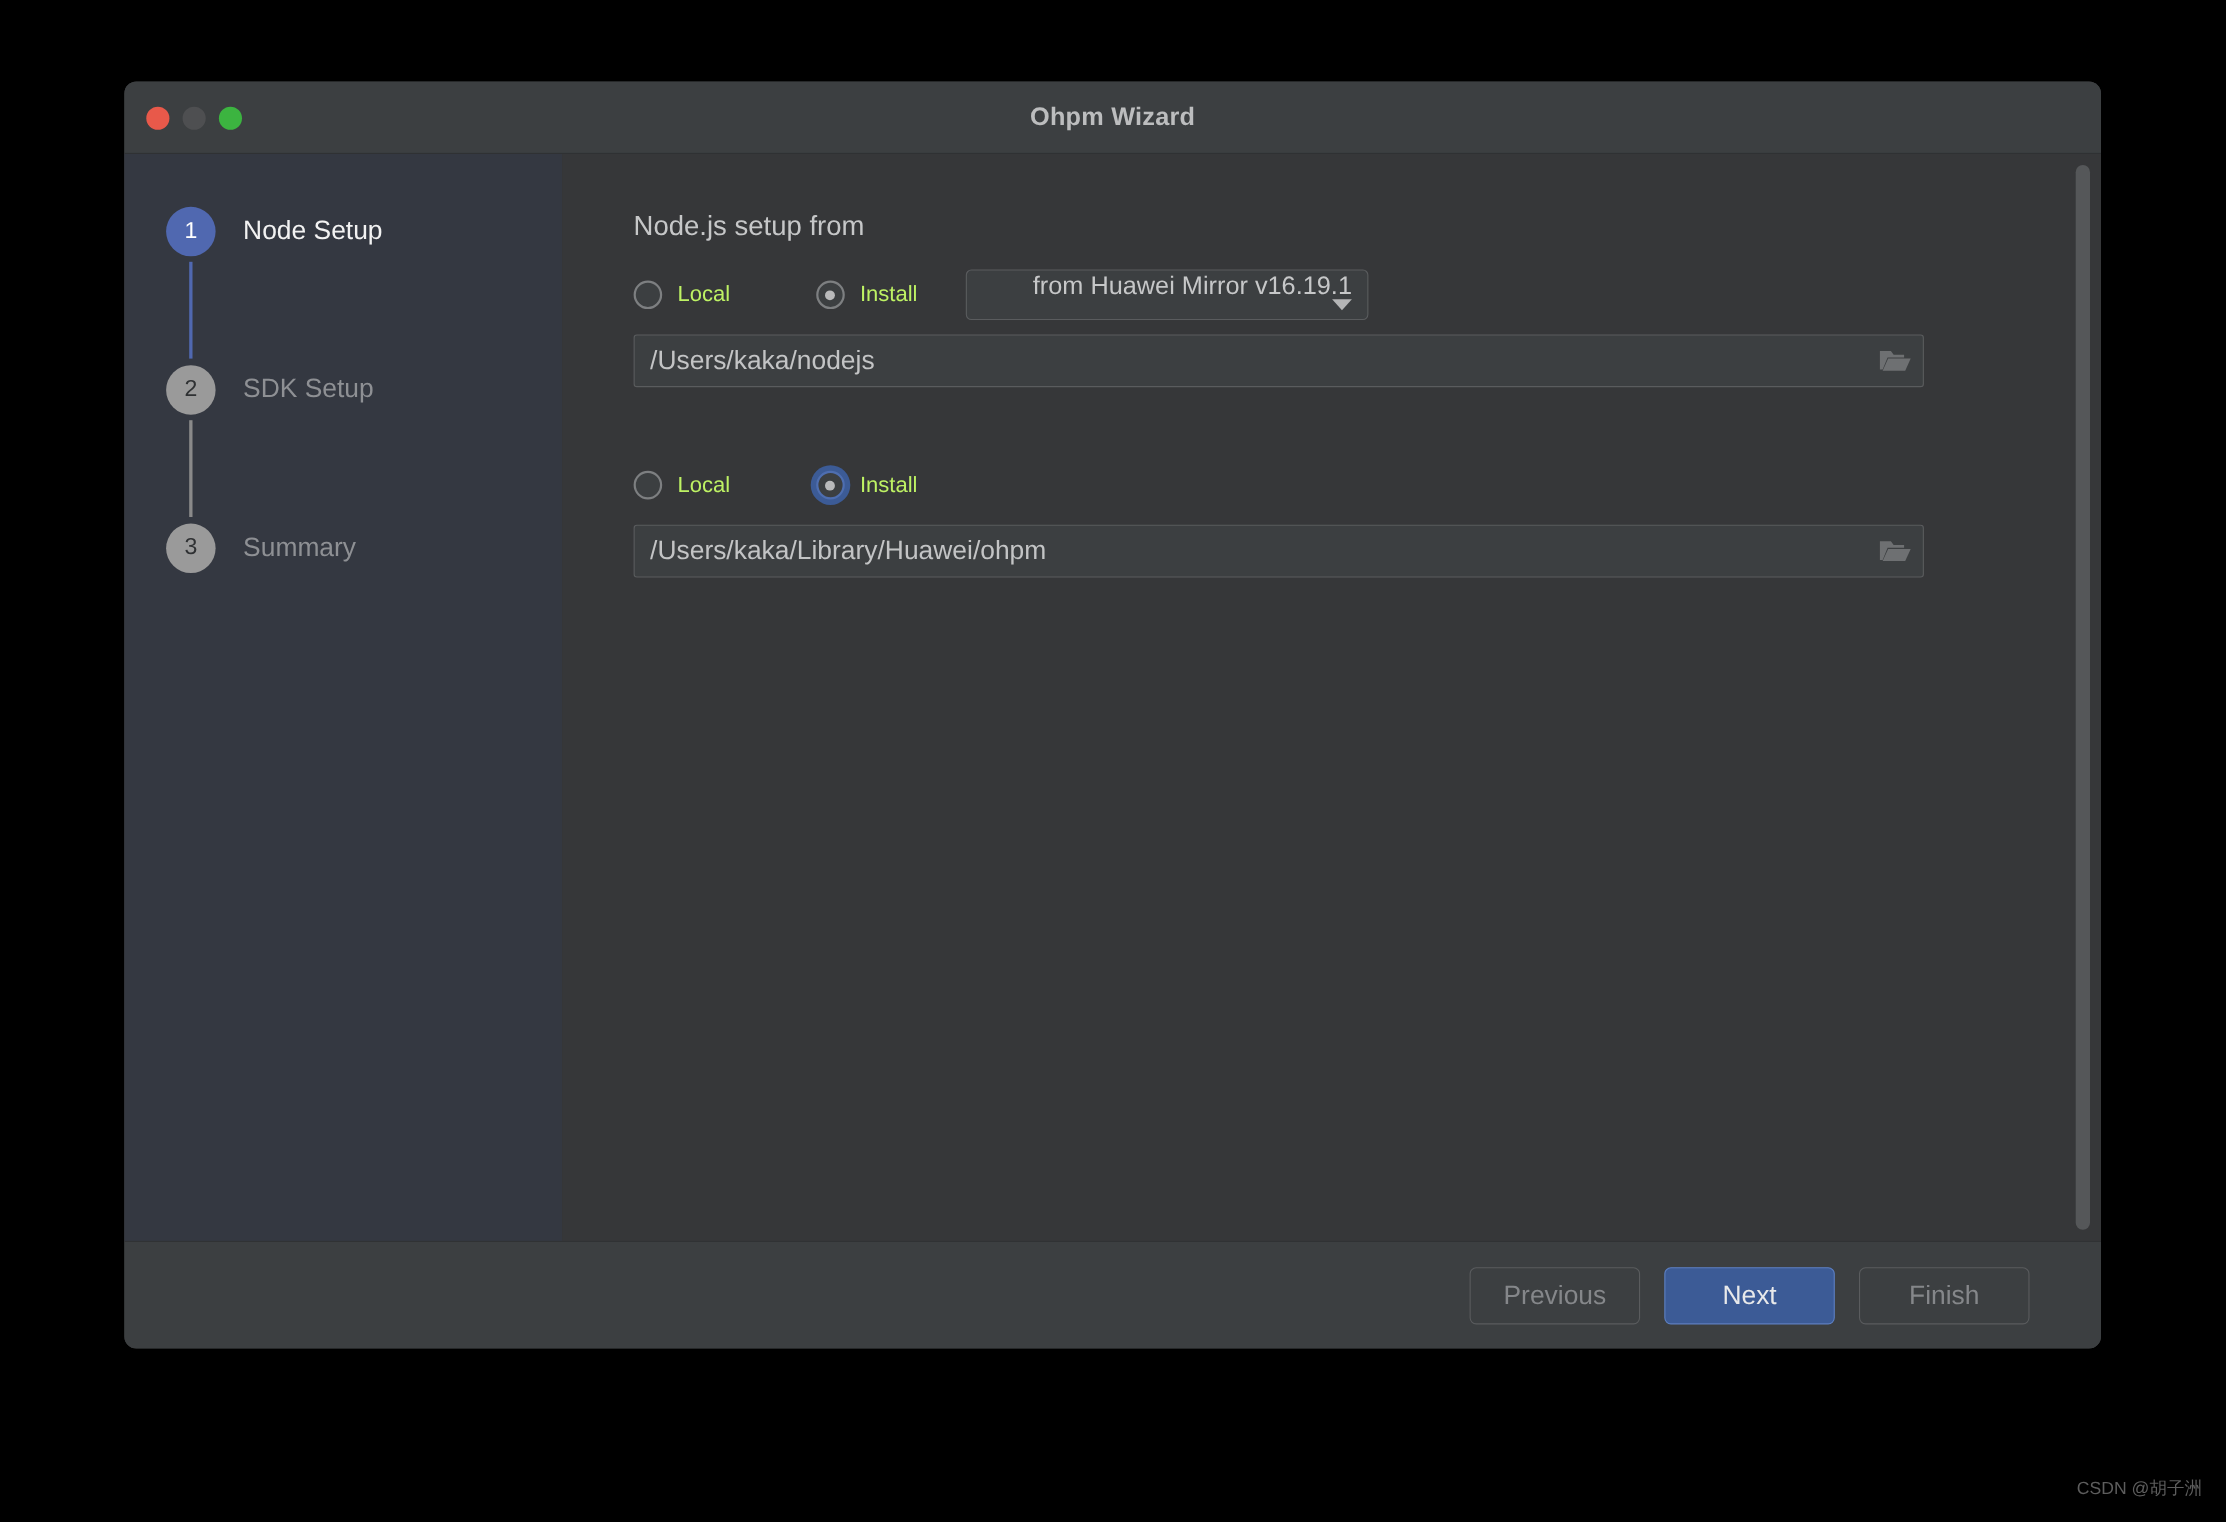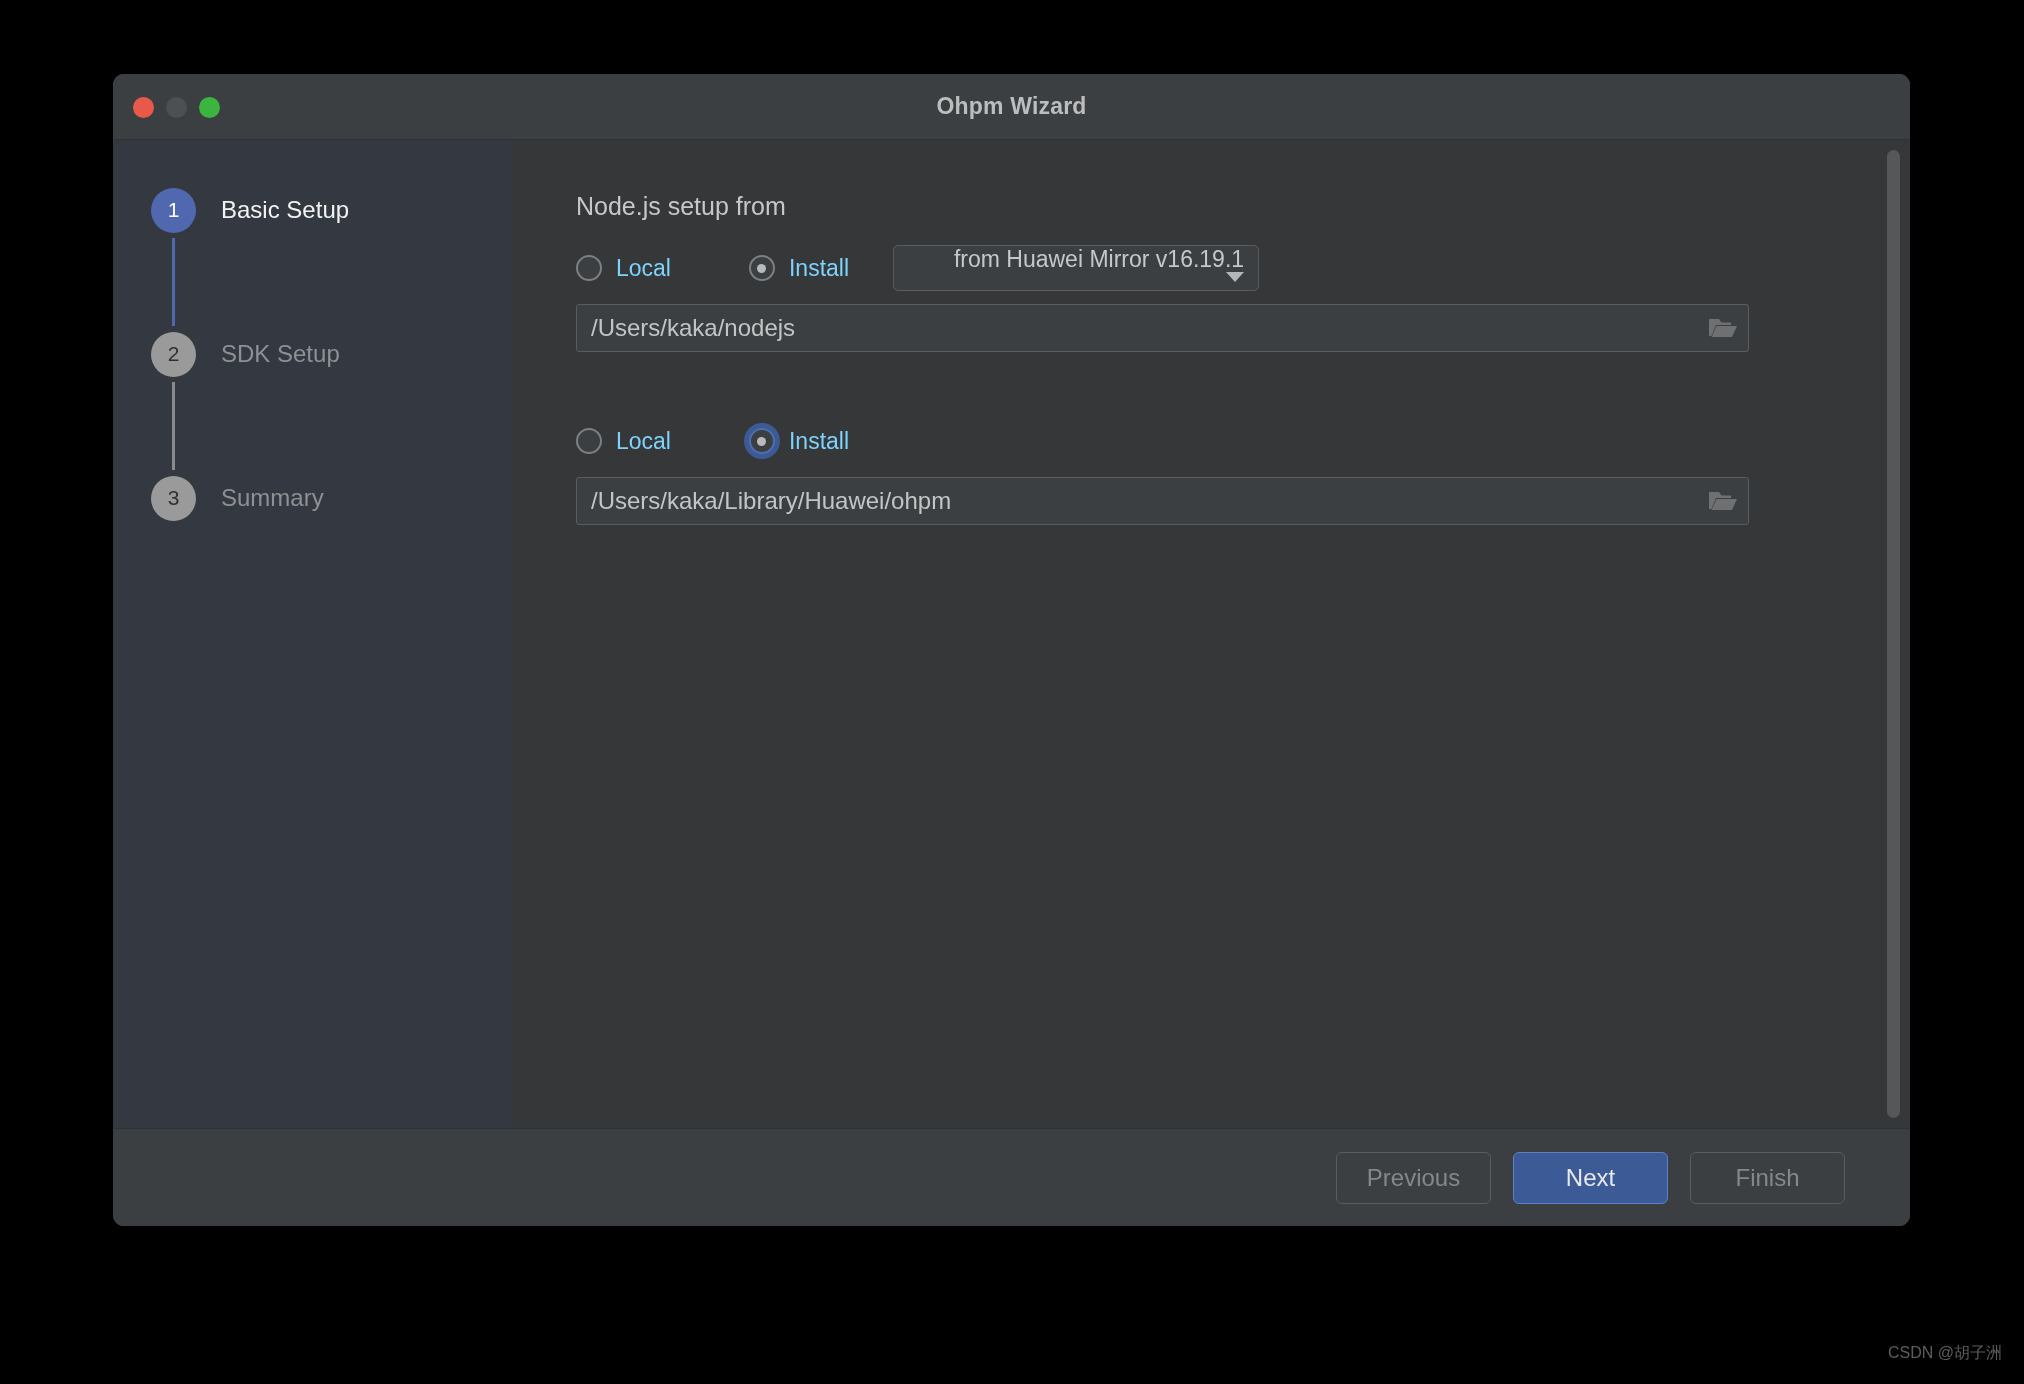--- a/index.html
+++ b/index.html
@@ -166,21 +166,21 @@
     left: 50%; top: 50%;
     width: 9px; height: 9px;
     margin: -4.5px 0 0 -4.5px;
     border-radius: 50%;
     background: #b9babb;
   }
   .radio-mark.focused {
     border-color: #4e6eb0;
     box-shadow: 0 0 0 5px #3c5b96;
   }
-  .radio-text { font-size: 23px; color: #7dd3fc; text-align: center; }
+  .radio-text { font-size: 20px; color: #bef264; text-align: center; }
 
   .combo {
     margin-left: 44px;
     width: 366px;
     height: 46px;
     background: #3c3f41;
     border: 1px solid #5a5c5e;
     border-radius: 5px;
     display: flex;
     align-items: flex-end;
@@ -303,21 +303,21 @@
     </div>
     <div id="window-title">Ohpm Wizard</div>
   </div>
 
   <div id="body">
 
     <div id="sidebar">
 
       <div class="step">
         <div class="step-badge active">1</div>
-        <div class="step-label active">Basic Setup</div>
+        <div class="step-label active">Node Setup</div>
       </div>
       <div class="connector active"></div>
 
       <div class="step">
         <div class="step-badge inactive">2</div>
         <div class="step-label inactive">SDK Setup</div>
       </div>
       <div class="connector inactive"></div>
 
       <div class="step">

